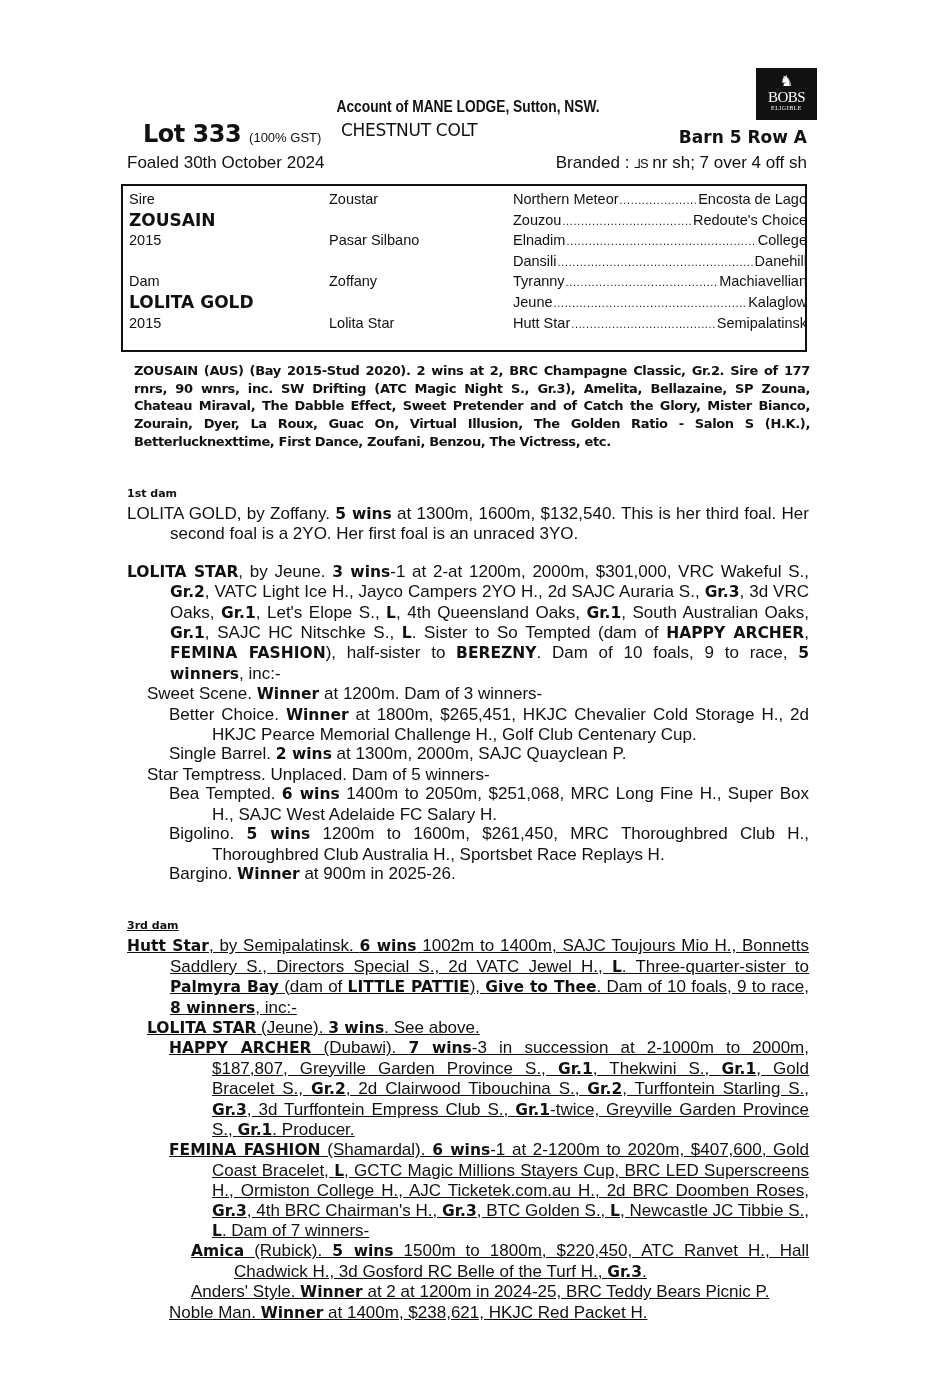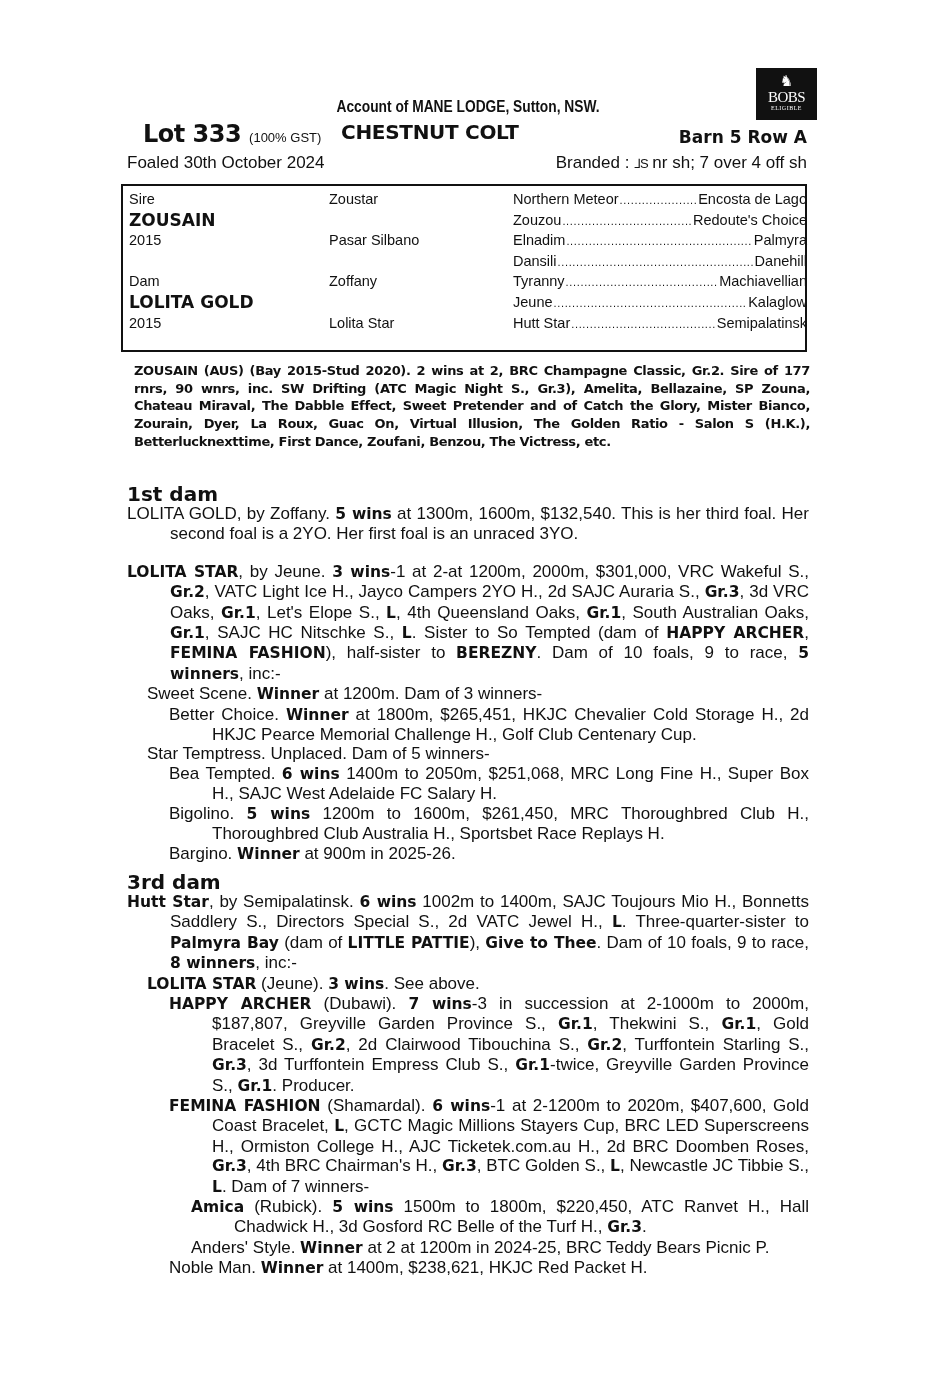--- a/index.html
+++ b/index.html
@@ -7,21 +7,21 @@
   .page { position: absolute; left: 127px; top: 0; width: 682px; }
   .logo { position: absolute; left: 756px; top: 68px; width: 61px; height: 52px; background: #111; color: #fff; text-align: center; }
   .logo .horse { font-size: 15px; line-height: 18px; margin-top: 4px; font-family: "DejaVu Sans", sans-serif; }
   .logo .bobs { font-family: "Liberation Serif", serif; font-size: 15px; line-height: 14px; letter-spacing: -0.5px; }
   .logo .elig { font-family: "Liberation Serif", serif; font-size: 6px; line-height: 9px; letter-spacing: 0.5px; }
 
   .account { position: absolute; top: 98px; left: 0; width: 682px; text-align: center; font-weight: bold; font-size: 16px; transform: scaleX(0.86); transform-origin: center; letter-spacing: 0px; }
   .lotline { position: absolute; top: 120px; left: 0; width: 682px; height: 30px; }
   .lot { position: absolute; left: 16px; top: 0; font-weight: bold; font-size: 24px; font-family: "DejaVu Sans", sans-serif; letter-spacing: -0.5px; }
   .lot .gst { font-weight: normal; font-size: 13px; font-family: "Liberation Sans", sans-serif; letter-spacing: 0; }
-  .colt { position: absolute; left: 214px; top: 0; font-weight: bold; font-size: 20px; font-family: "DejaVu Sans", sans-serif; letter-spacing: -0.3px; }
+  .colt { position: absolute; left: 214px; top: 0; font-weight: normal; font-size: 17px; font-family: "DejaVu Sans", sans-serif; letter-spacing: -0.3px; }
   .barn { position: absolute; right: 2px; top: 7px; font-weight: bold; font-size: 17px; font-family: "DejaVu Sans", sans-serif; }
   .foaled { position: absolute; top: 153px; left: 0; font-size: 17px; }
   .branded { position: absolute; top: 153px; right: 2px; font-size: 17px; }
   .brand-mark { font-size: 13px; letter-spacing: -1px; }
 
   .pedigree { position: absolute; top: 184px; left: -6px; width: 686px; height: 168px; border: 2px solid #111; box-sizing: border-box; font-size: 14.5px; }
   .ped-col { position: absolute; top: 3px; }
   .ped-row { height: 20.6px; line-height: 20.6px; white-space: nowrap; }
   .ped-big { font-weight: bold; font-family: "DejaVu Sans", sans-serif; font-size: 17px; }
   .col1 { left: 6px; width: 190px; }
@@ -29,21 +29,21 @@
   .col3 { left: 390px; width: 294px; }
   .g3 { display: flex; align-items: baseline; justify-content: flex-end; }
   .g3 .l { white-space: nowrap; }
   .g3 .dots { flex: 1; overflow: hidden; white-space: nowrap; margin: 0 1px; font-size: 11px; letter-spacing: 1px; }
   .g3 .dots::before { content: ". . . . . . . . . . . . . . . . . . . . . . . . . . . . . . . . . . . . . . . . . . . . . . . . . . . . . . . . . . . . . . . . ."; letter-spacing: -1.2px; }
   .g3 .r { white-space: nowrap; }
 
   .sire-note { position: absolute; top: 362px; left: 7px; width: 676px; font-family: "DejaVu Sans", sans-serif; font-weight: bold; font-size: 13px; line-height: 17.7px; text-align: justify; letter-spacing: -0.35px; }
 
   .body-text { position: absolute; left: 0; width: 682px; font-size: 17px; line-height: 19.4px; }
-  .hdr { font-weight: bold; font-family: "DejaVu Sans", sans-serif; font-size: 20px; height: 20px; line-height: 20px; }
+  .hdr { font-weight: bold; font-family: "DejaVu Sans", sans-serif; font-size: 11px; height: 20px; line-height: 20px; }
   .para { text-align: justify; }
   b, .b { font-weight: bold; font-family: "DejaVu Sans", sans-serif; font-size: 15.5px; }
   .entry { margin: 0; }
 </style>
 </head>
 <body>
 
 <div class="logo">
   <div class="horse">♞</div>
   <div class="bobs">BOBS</div>
@@ -95,21 +95,21 @@
           <span class="r">Encosta de Lago</span>
         </div>
       <div class="ped-row g3">
           <span class="l">Zouzou</span>
           <span class="dots"></span>
           <span class="r">Redoute's Choice</span>
         </div>
       <div class="ped-row g3">
           <span class="l">Elnadim</span>
           <span class="dots"></span>
-          <span class="r">Palmyra</span>
+          <span class="r">College</span>
         </div>
       <div class="ped-row g3">
           <span class="l">Dansili</span>
           <span class="dots"></span>
           <span class="r">Danehill</span>
         </div>
       <div class="ped-row g3">
           <span class="l">Tyranny</span>
           <span class="dots"></span>
           <span class="r">Machiavellian</span>
@@ -131,26 +131,27 @@
 
   <div class="body-text" id="dams" style="top:484px;">
       <div>
         <div class="hdr">1st dam</div>
         <div class="para entry" style="padding-left: 43px; text-indent: -43px;"><span>LOLITA GOLD, by Zoffany. </span><span class="b">5 wins</span><span> at 1300m, 1600m, $132,540. This is her third foal. Her second foal is a 2YO. Her first foal is an unraced 3YO.</span></div>
       </div>
       <div style="margin-top: 18px;">
         <div class="para entry" style="padding-left: 43px; text-indent: -43px;"><span class="b">LOLITA STAR</span><span>, by Jeune. </span><span class="b">3 wins</span><span>-1 at 2-at 1200m, 2000m, $301,000, VRC Wakeful S., </span><span class="b">Gr.2</span><span>, VATC Light Ice H., Jayco Campers 2YO H., 2d SAJC Auraria S., </span><span class="b">Gr.3</span><span>, 3d VRC Oaks, </span><span class="b">Gr.1</span><span>, Let's Elope S., </span><span class="b">L</span><span>, 4th Queensland Oaks, </span><span class="b">Gr.1</span><span>, South Australian Oaks, </span><span class="b">Gr.1</span><span>, SAJC HC Nitschke S., </span><span class="b">L</span><span>. Sister to So Tempted (dam of </span><span class="b">HAPPY ARCHER</span><span>, </span><span class="b">FEMINA FASHION</span><span>), half-sister to </span><span class="b">BEREZNY</span><span>. Dam of 10 foals, 9 to race, </span><span class="b">5 winners</span><span>, inc:-</span></div>
         <div class="para entry" style="padding-left: 63px; text-indent: -43px;"><span>Sweet Scene. </span><span class="b">Winner</span><span> at 1200m. Dam of 3 winners-</span></div>
         <div class="para entry" style="padding-left: 85px; text-indent: -43px;"><span>Better Choice. </span><span class="b">Winner</span><span> at 1800m, $265,451, HKJC Chevalier Cold Storage H., 2d HKJC Pearce Memorial Challenge H., Golf Club Centenary Cup.</span></div>
+        <div class="para entry" style="padding-left: 85px; text-indent: -43px;"><span>Single Barrel. </span><span class="b">2 wins</span><span> at 1300m, 2000m, SAJC Quayclean P.</span></div>
         <div class="para entry" style="padding-left: 63px; text-indent: -43px;"><span>Star Temptress. Unplaced. Dam of 5 winners-</span></div>
         <div class="para entry" style="padding-left: 85px; text-indent: -43px;"><span>Bea Tempted. </span><span class="b">6 wins</span><span> 1400m to 2050m, $251,068, MRC Long Fine H., Super Box H., SAJC West Adelaide FC Salary H.</span></div>
         <div class="para entry" style="padding-left: 85px; text-indent: -43px;"><span>Bigolino. </span><span class="b">5 wins</span><span> 1200m to 1600m, $261,450, MRC Thoroughbred Club H., Thoroughbred Club Australia H., Sportsbet Race Replays H.</span></div>
         <div class="para entry" style="padding-left: 85px; text-indent: -43px;"><span>Bargino. </span><span class="b">Winner</span><span> at 900m in 2025-26.</span></div>
       </div>
-      <div style="margin-top: 8px;">
+      <div style="margin-top: 32px; text-decoration: underline;">
         <div class="hdr">3rd dam</div>
         <div class="para entry" style="padding-left: 43px; text-indent: -43px;"><span class="b">Hutt Star</span><span>, by Semipalatinsk. </span><span class="b">6 wins</span><span> 1002m to 1400m, SAJC Toujours Mio H., Bonnetts Saddlery S., Directors Special S., 2d VATC Jewel H., </span><span class="b">L</span><span>. Three-quarter-sister to </span><span class="b">Palmyra Bay</span><span> (dam of </span><span class="b">LITTLE PATTIE</span><span>), </span><span class="b">Give to Thee</span><span>. Dam of 10 foals, 9 to race, </span><span class="b">8 winners</span><span>, inc:-</span></div>
         <div class="para entry" style="padding-left: 63px; text-indent: -43px;"><span class="b">LOLITA STAR</span><span> (Jeune). </span><span class="b">3 wins</span><span>. See above.</span></div>
         <div class="para entry" style="padding-left: 85px; text-indent: -43px;"><span class="b">HAPPY ARCHER</span><span> (Dubawi). </span><span class="b">7 wins</span><span>-3 in succession at 2-1000m to 2000m, $187,807, Greyville Garden Province S., </span><span class="b">Gr.1</span><span>, Thekwini S., </span><span class="b">Gr.1</span><span>, Gold Bracelet S., </span><span class="b">Gr.2</span><span>, 2d Clairwood Tibouchina S., </span><span class="b">Gr.2</span><span>, Turffontein Starling S., </span><span class="b">Gr.3</span><span>, 3d Turffontein Empress Club S., </span><span class="b">Gr.1</span><span>-twice, Greyville Garden Province S., </span><span class="b">Gr.1</span><span>. Producer.</span></div>
         <div class="para entry" style="padding-left: 85px; text-indent: -43px;"><span class="b">FEMINA FASHION</span><span> (Shamardal). </span><span class="b">6 wins</span><span>-1 at 2-1200m to 2020m, $407,600, Gold Coast Bracelet, </span><span class="b">L</span><span>, GCTC Magic Millions Stayers Cup, BRC LED Superscreens H., Ormiston College H., AJC Ticketek.com.au H., 2d BRC Doomben Roses, </span><span class="b">Gr.3</span><span>, 4th BRC Chairman's H., </span><span class="b">Gr.3</span><span>, BTC Golden S., </span><span class="b">L</span><span>, Newcastle JC Tibbie S., </span><span class="b">L</span><span>. Dam of 7 winners-</span></div>
         <div class="para entry" style="padding-left: 107px; text-indent: -43px;"><span class="b">Amica</span><span> (Rubick). </span><span class="b">5 wins</span><span> 1500m to 1800m, $220,450, ATC Ranvet H., Hall Chadwick H., 3d Gosford RC Belle of the Turf H., </span><span class="b">Gr.3</span><span>.</span></div>
         <div class="para entry" style="padding-left: 107px; text-indent: -43px;"><span>Anders' Style. </span><span class="b">Winner</span><span> at 2 at 1200m in 2024-25, BRC Teddy Bears Picnic P.</span></div>
         <div class="para entry" style="padding-left: 85px; text-indent: -43px;"><span>Noble Man. </span><span class="b">Winner</span><span> at 1400m, $238,621, HKJC Red Packet H.</span></div>
       </div>
     </div>

